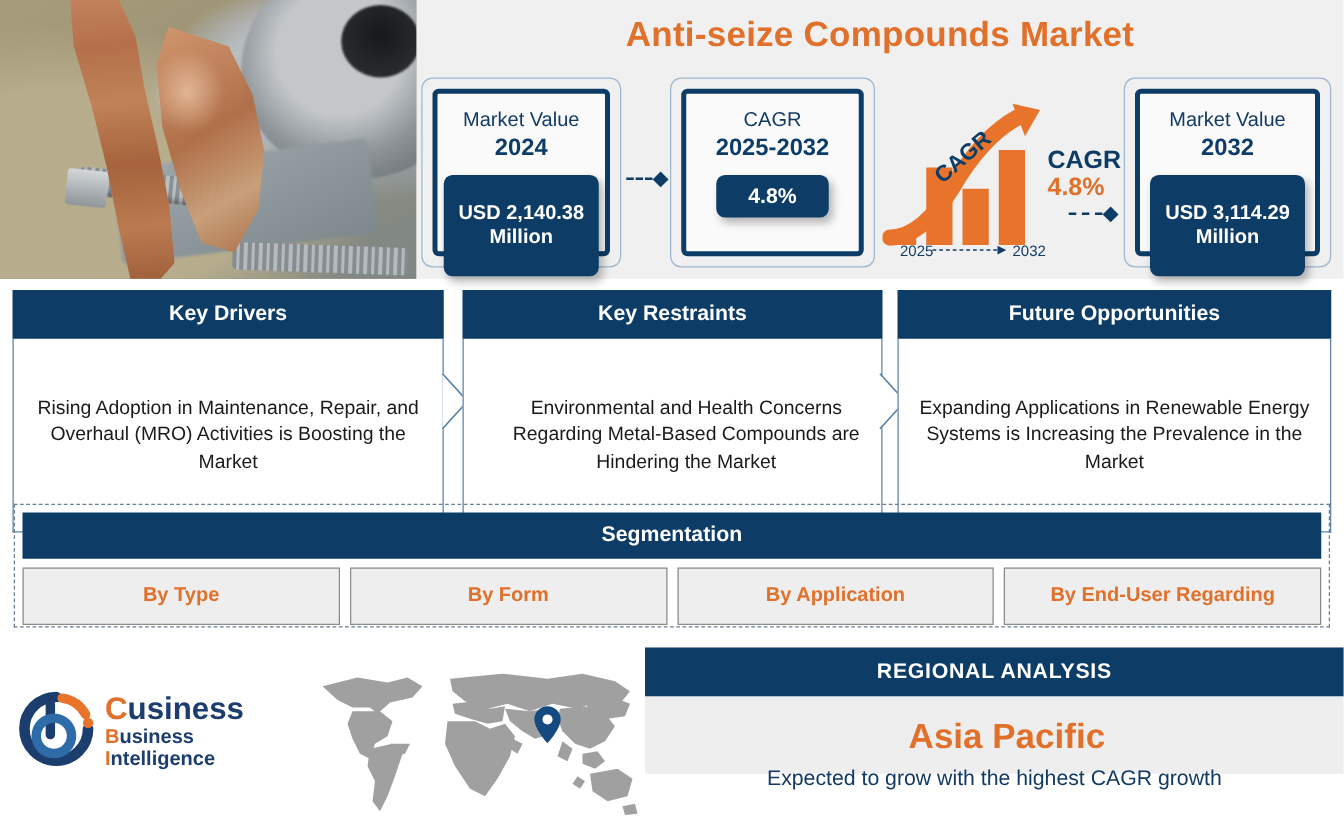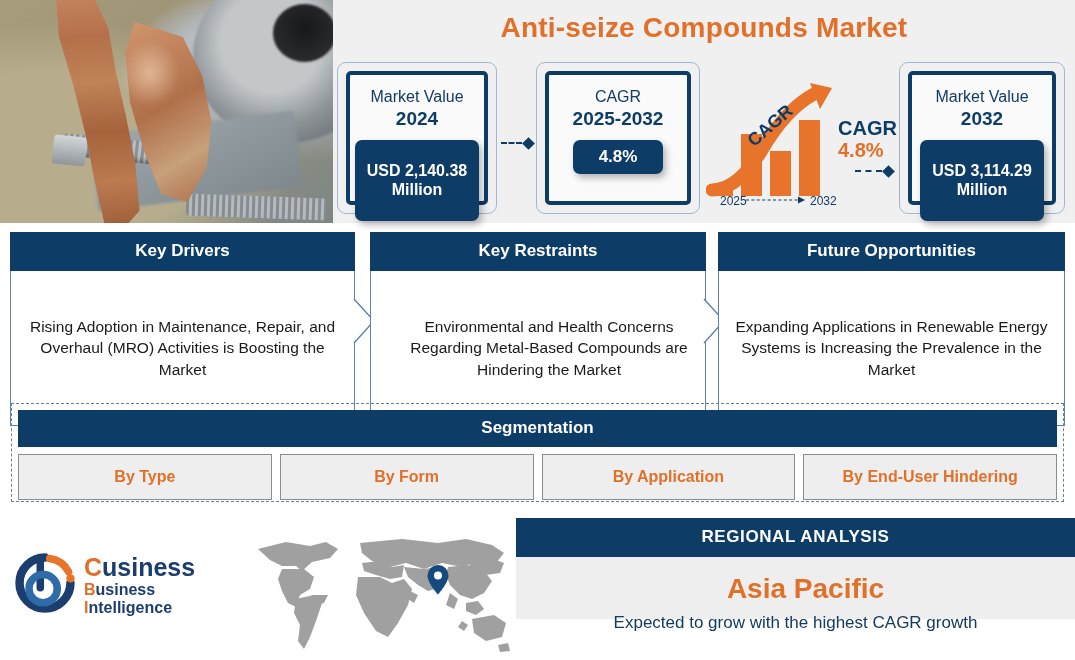--- a/index.html
+++ b/index.html
@@ -225,21 +225,21 @@
     <div class="panel-head">Future Opportunities</div>
     <div class="panel-body">Expanding Applications in Renewable Energy Systems is Increasing the Prevalence in the Market</div>
   </div>
 
   <div class="seg-wrap">
     <div class="seg-head">Segmentation</div>
     <div class="seg-row">
       <div class="seg-item">By Type</div>
       <div class="seg-item">By Form</div>
       <div class="seg-item">By Application</div>
-      <div class="seg-item">By End-User Hindering</div>
+      <div class="seg-item">By End-User Regarding</div>
     </div>
   </div>
 
   <div class="logo">
     <svg viewBox="0 0 70 70" width="66" height="66" style="position:absolute;left:0;top:2px;">
       <path d="M35 8 A27 27 0 1 0 62 35" stroke="#1b3e6f" stroke-width="9" fill="none" stroke-linecap="round"></path>
       <path d="M40 9 A27 27 0 0 1 60 23" stroke="#e8742c" stroke-width="8" fill="none" stroke-linecap="round"></path>
       <circle cx="62" cy="30" r="4.4" fill="#e8742c"></circle>
       <path d="M30 14 L30 40" stroke="#1b3e6f" stroke-width="8" fill="none" stroke-linecap="round"></path>
       <circle cx="33" cy="41" r="15" fill="none" stroke="#2d6ca8" stroke-width="8"></circle>

